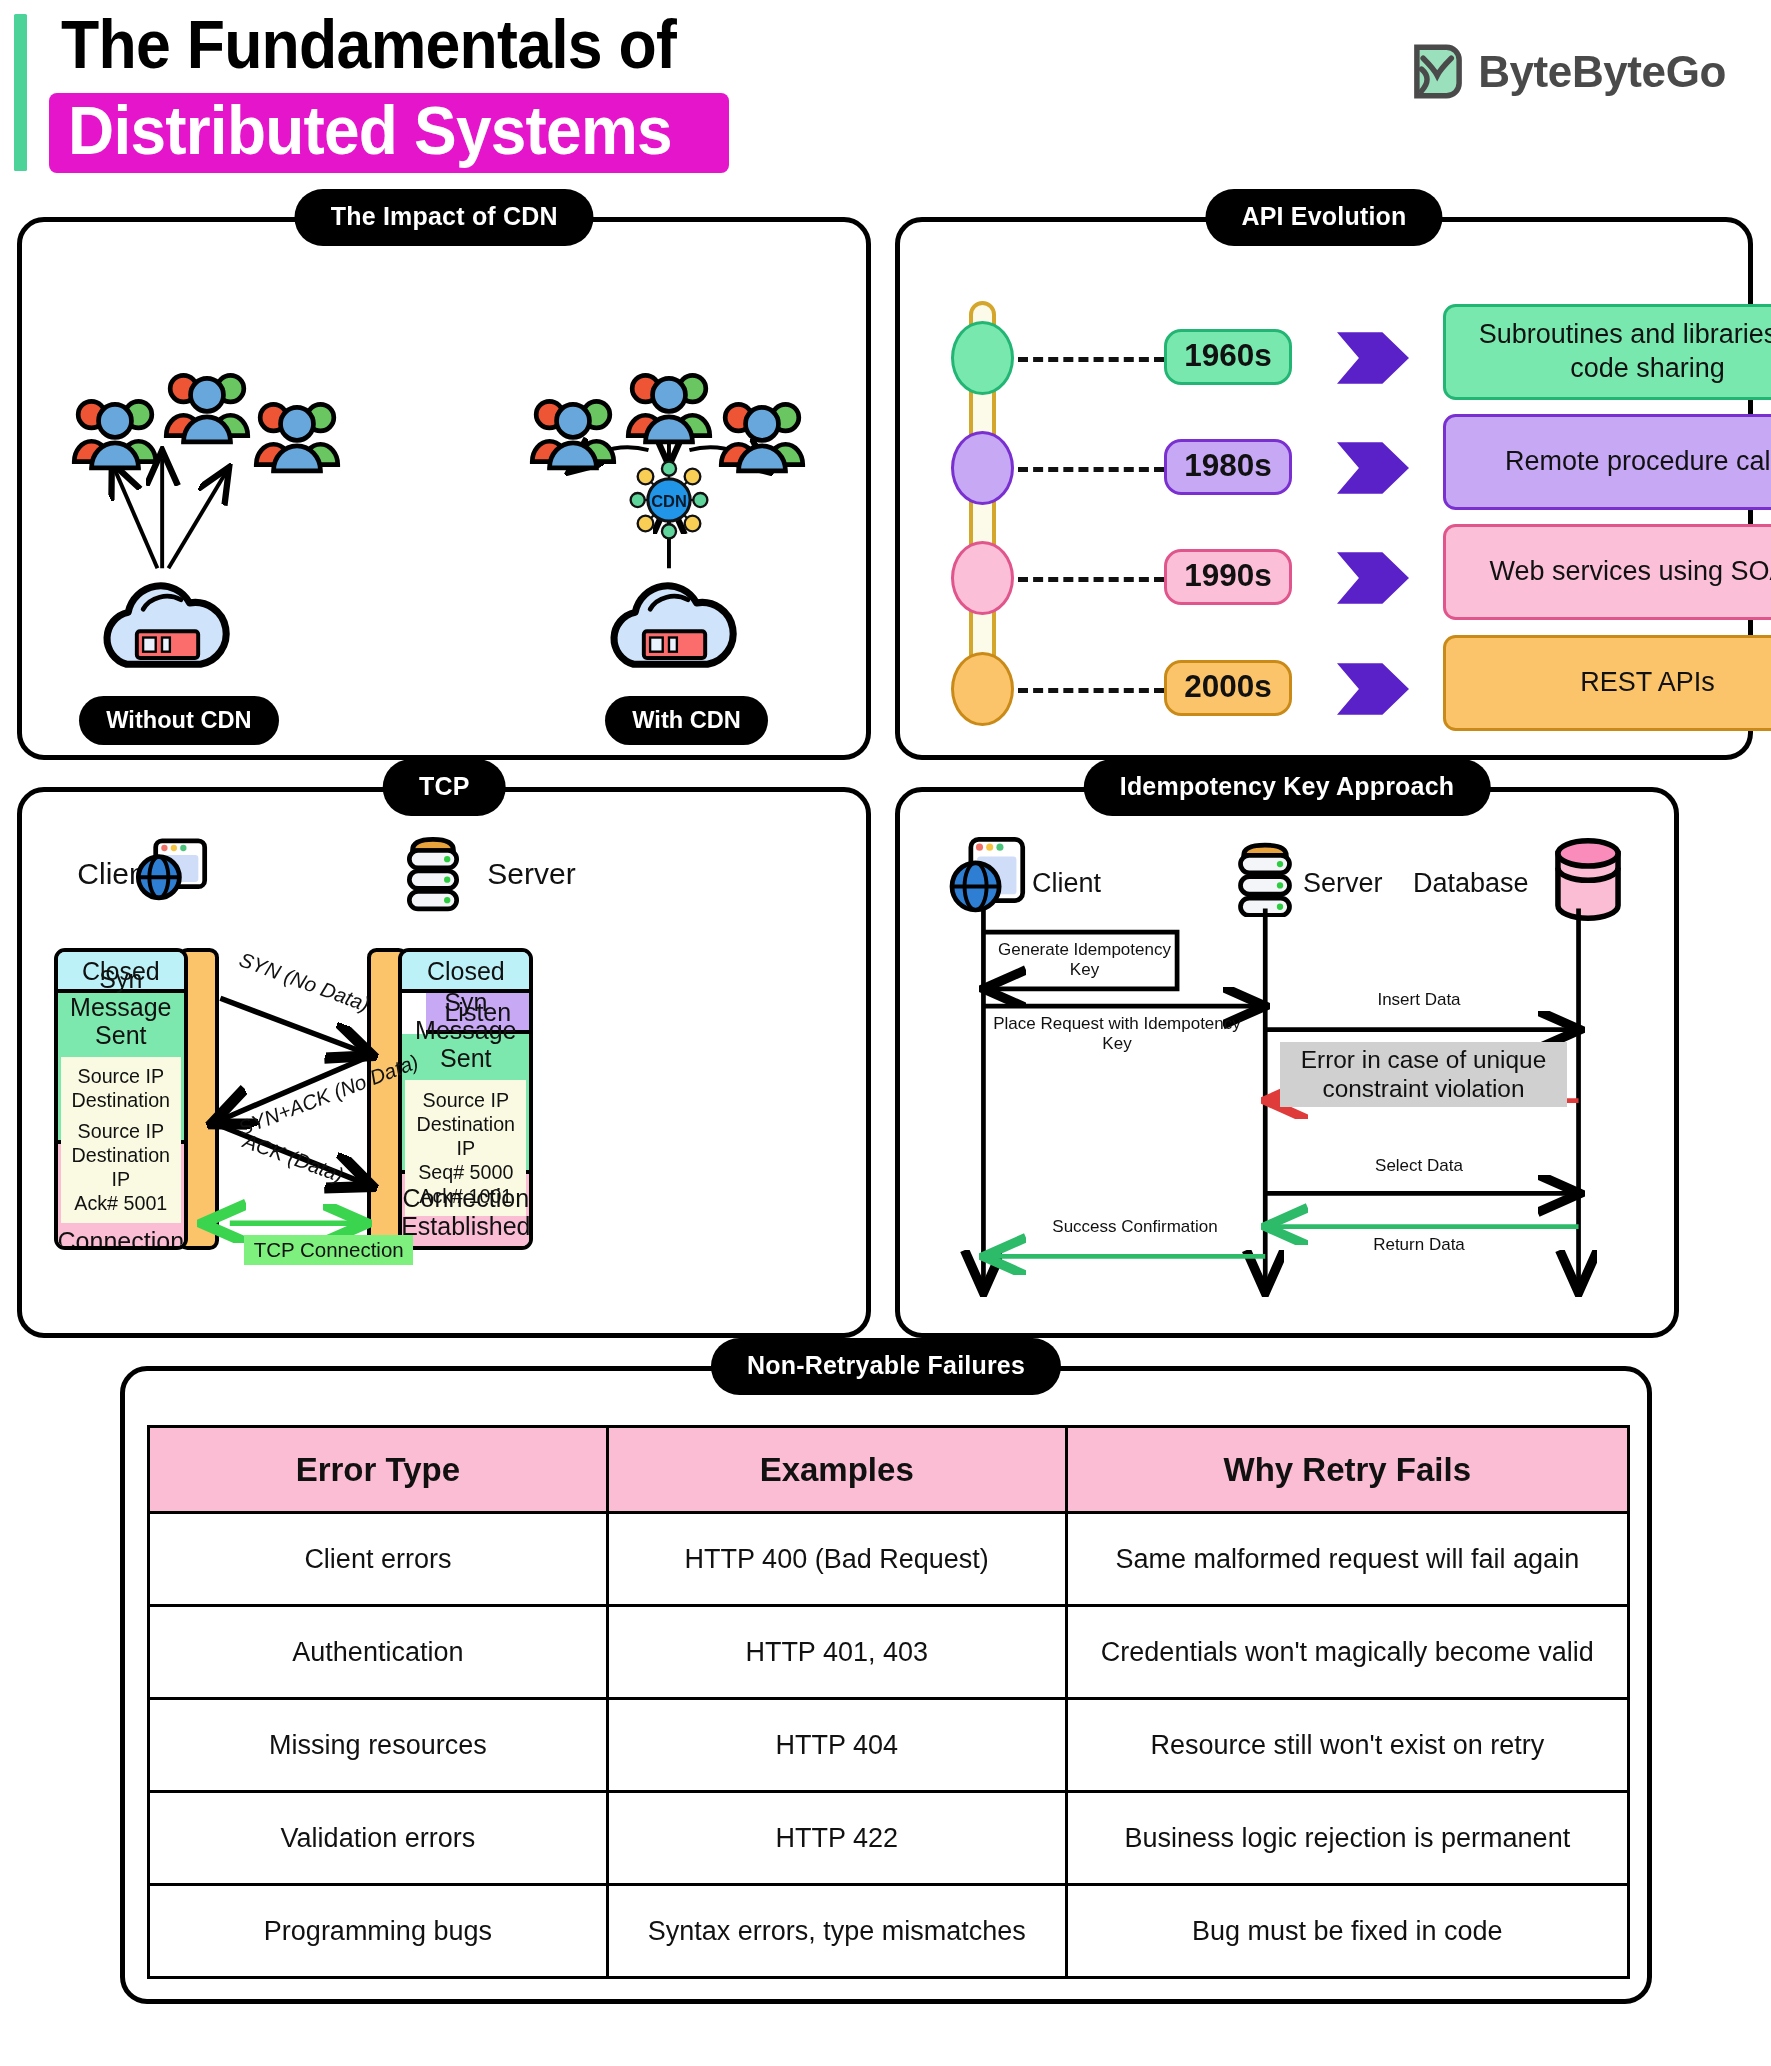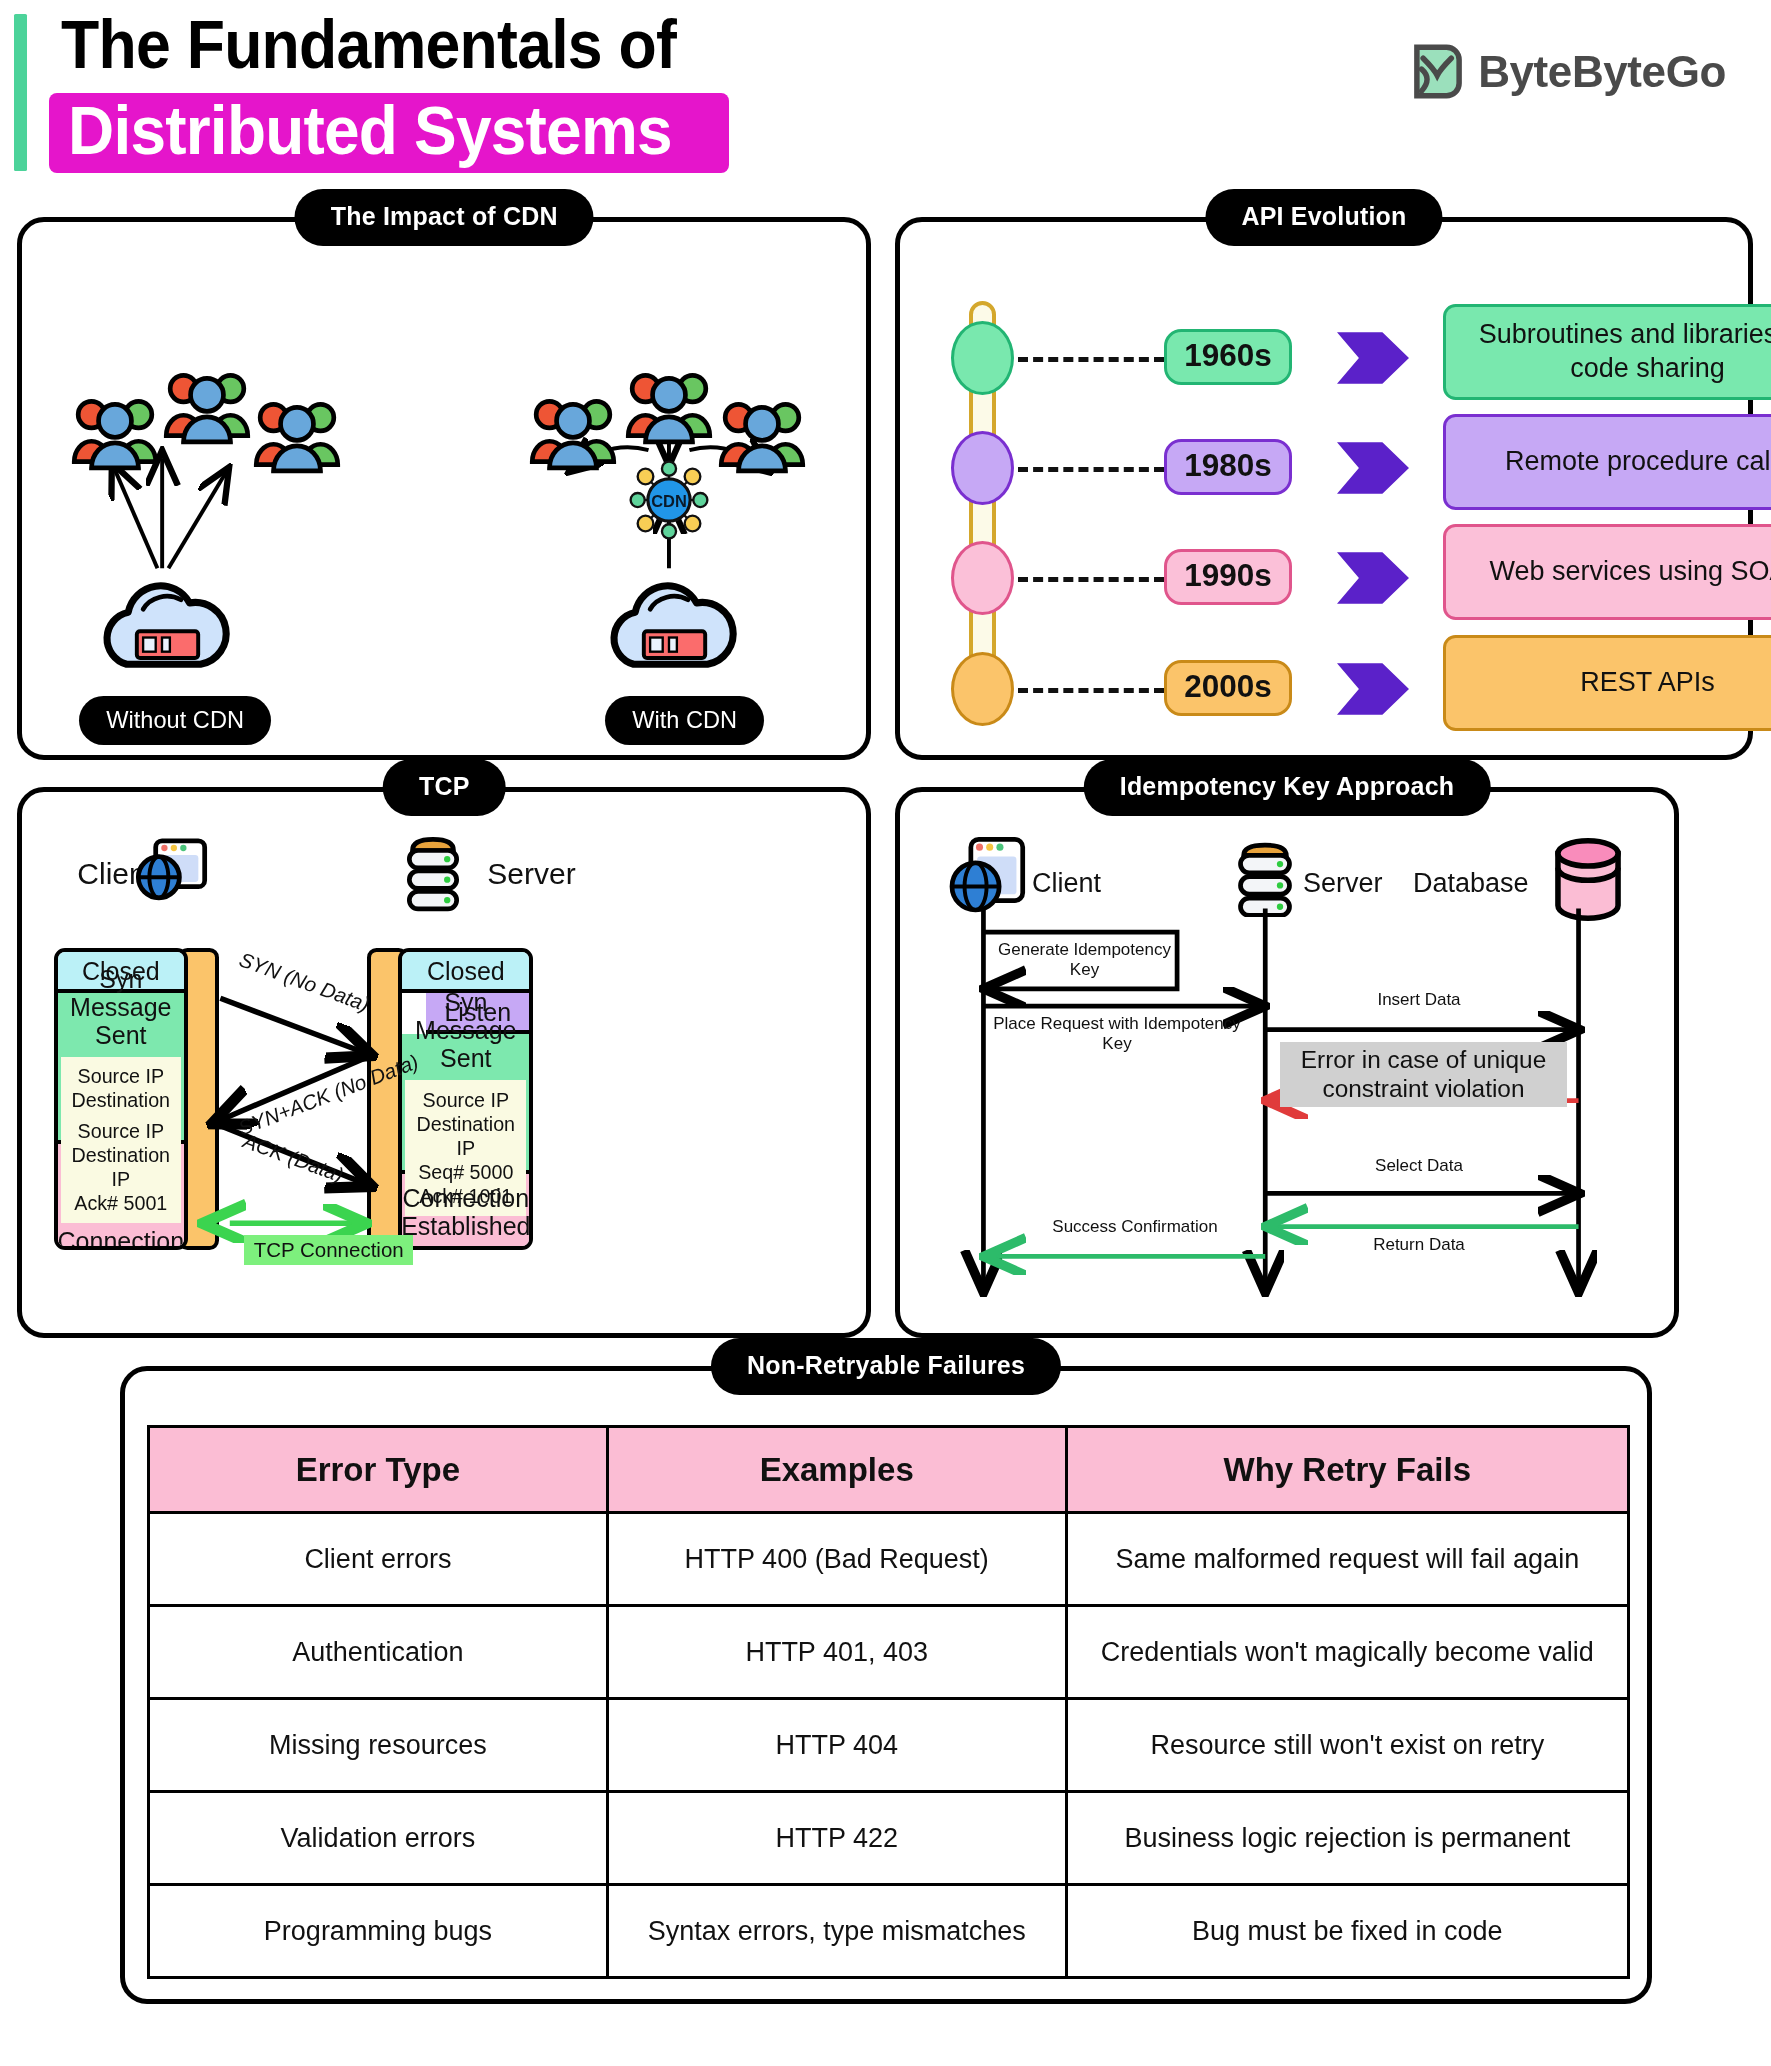--- a/index.html
+++ b/index.html
@@ -56,21 +56,21 @@
   #panel-api  { left: 895px; top: 217px;  width: 858px; height: 543px; }
   #panel-tcp  { left: 17.3px;   top: 787px; width: 854px; height: 551px; }
   #panel-idem { left: 895px; top: 787px; width: 784px; height: 551px; }
   #panel-tbl  { left: 120px;  top: 1366px; width: 1532px; height: 638px; }
 
   
   .people { position: absolute; width: 94px; height: 87px; }
   .pill-black {
     position: absolute; background: #000; color: #fff;
     border-radius: 28px; padding: 11px 27px;
-    font-size: 23.6px; font-weight: 400; white-space: nowrap;
+    font-size: 23.6px; font-weight: 700; white-space: nowrap;
     font-family: "Liberation Sans Narrow", "Liberation Sans", sans-serif;
   }
   .cloud-ico { position: absolute; width: 142px; height: 118px; }
 
   
   .api-row { position: absolute; left: 0; width: 100%; height: 94px; }
   .tl-dot {
     position: absolute; left: 51px; width: 63px; height: 74px;
     border-radius: 50%; border: 3.9px solid;
   }

